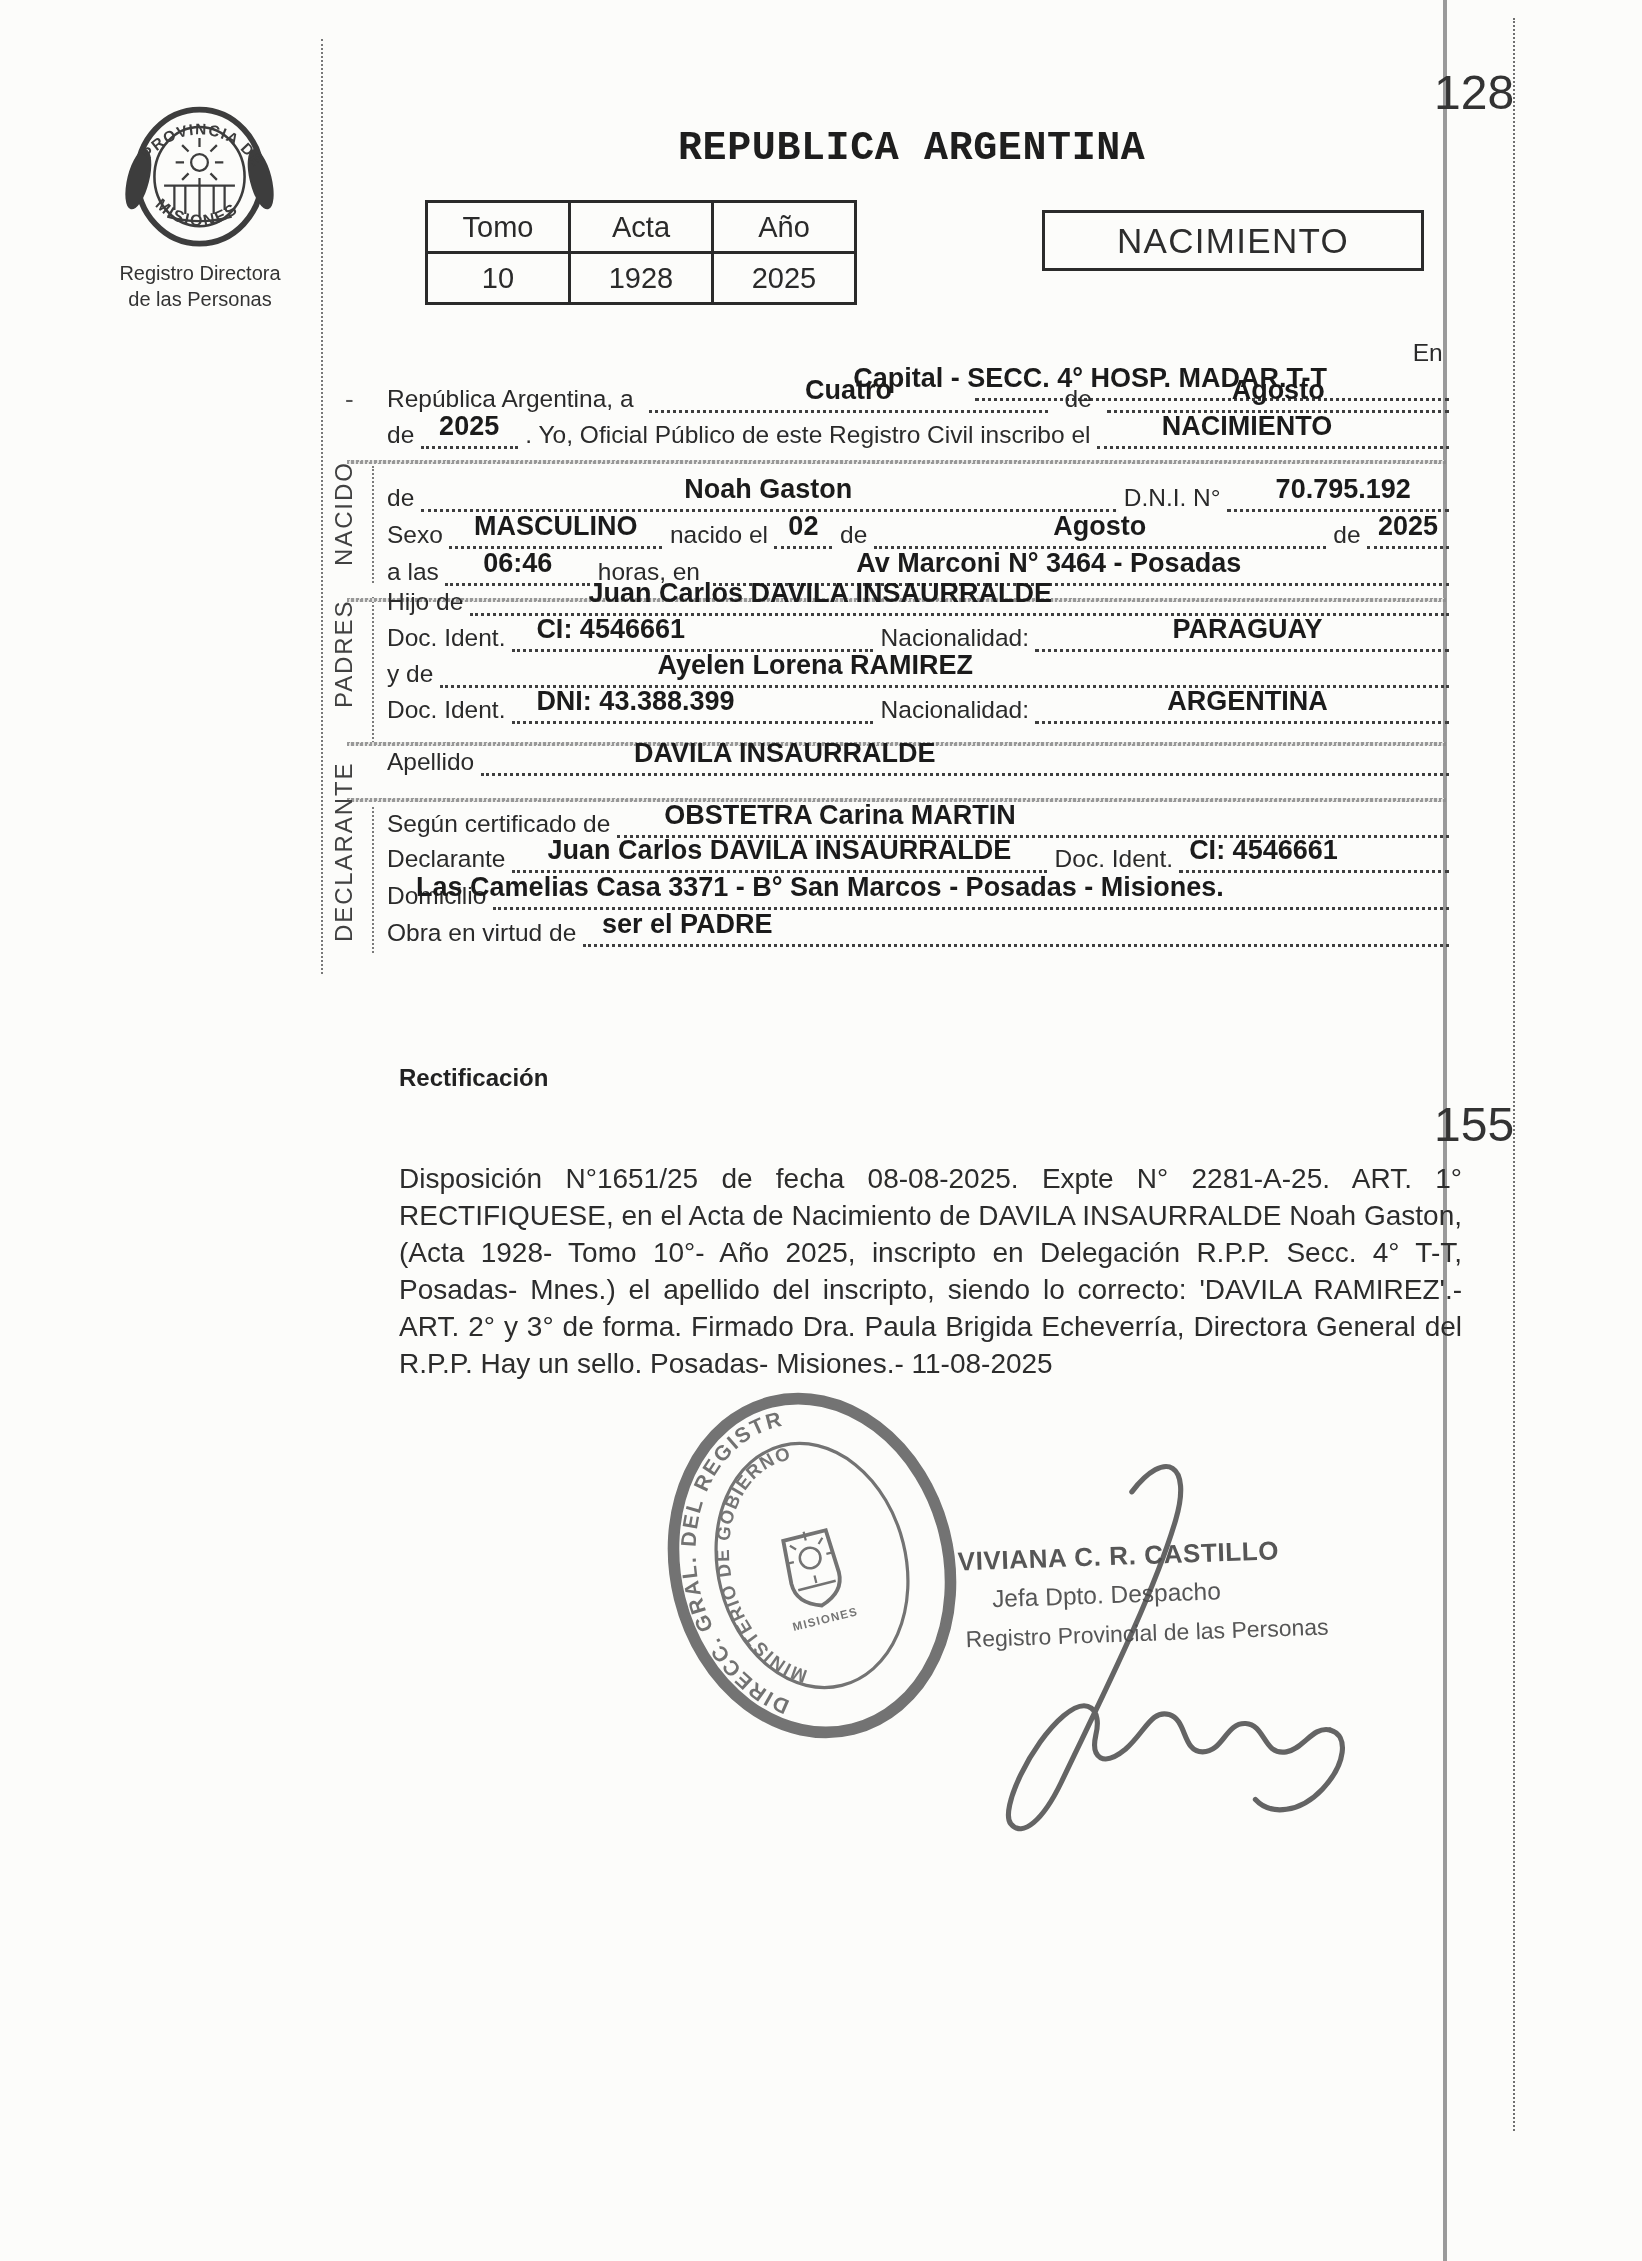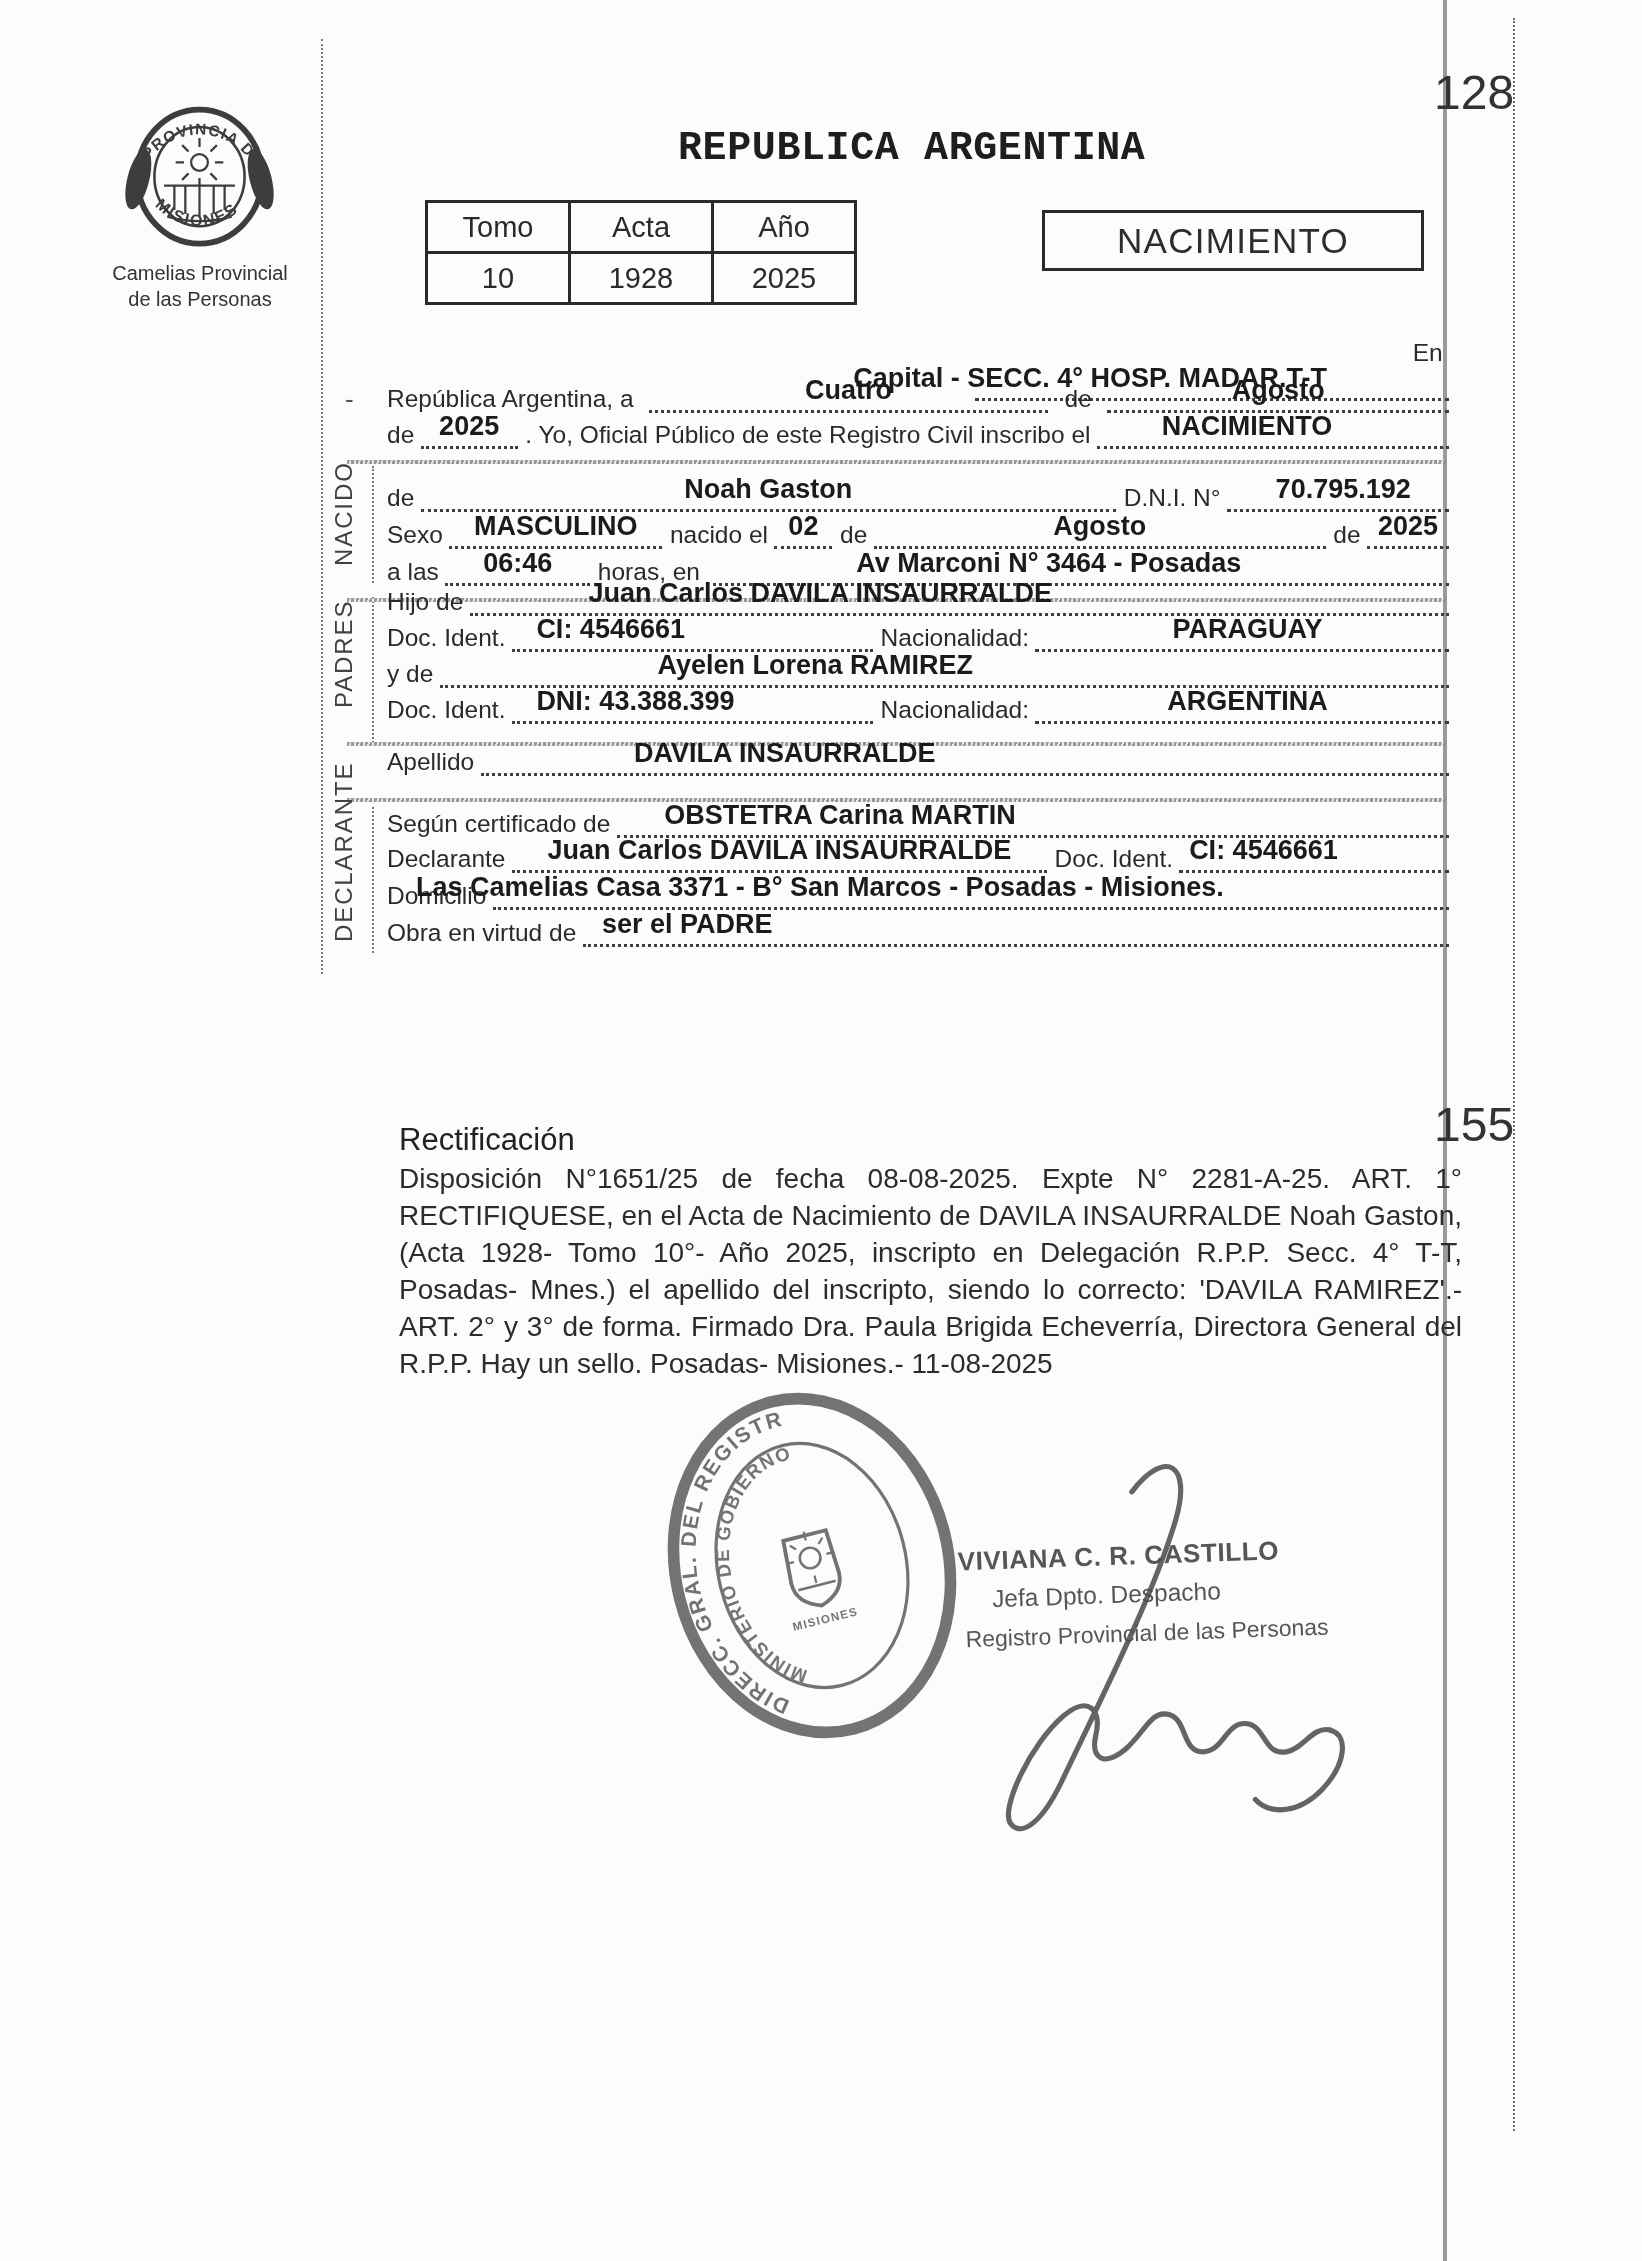--- a/index.html
+++ b/index.html
@@ -38,21 +38,21 @@
   .seg-label{flex:0 0 auto; font-size:24.5px; line-height:1.05; padding:0 6.4px 1.3px 7.7px; color:#2a2a2a; white-space:nowrap;}
   .seg-label.first{padding-left:0;}
   .fill{border-bottom:3.2px dotted #3e3e3e; text-align:center; min-width:0; overflow:visible;}
   .fill .val{display:inline-block; position:relative; top:-3.9px; font-weight:bold;
     font-size:27px; color:#1b1b1b; white-space:nowrap;}
   .fill.left{text-align:left;}
   .dash-mark{position:absolute; left:345px; top:384px; font-size:26px; color:#555;}
   
   .closing{position:absolute; left:396px; top:965px; width:1082px;
     font-size:28px; font-weight:bold; line-height:37px; color:#222; white-space:pre-wrap;}
-  .rect-head{position:absolute; left:399px; top:1122px; font-size:31px; font-weight:normal; color:#222;}
+  .rect-head{position:absolute; left:399px; top:1064px; font-size:24px; font-weight:bold; color:#222;}
   .rect-body{position:absolute; left:399px; top:1160px; width:1063px;
     font-size:28px; line-height:37px; color:#2c2c2c; text-align:justify;}
   
   .stamp{position:absolute; left:664px; top:1385px; width:296px; height:361px;
     transform:rotate(-14deg); opacity:.82;}
   .sig-block{position:absolute; left:959px; top:1541px; width:309px; color:#565656;
     transform:rotate(-2deg);}
   .sig-name{font-size:26px; font-weight:bold; letter-spacing:0.6px; white-space:nowrap;}
   .sig-role{font-size:24.5px; margin:9px 0 0 33px; white-space:nowrap;}
   .sig-office{font-size:23px; margin:11.6px 0 0 5.2px; white-space:nowrap;}
@@ -97,21 +97,21 @@
     </g>
     <text font-size="24" font-weight="bold" fill="#3d3d3d" letter-spacing="2">
       <textPath href="#arcTop" xlink:href="#arcTop" startOffset="8%">PROVINCIA DE</textPath>
     </text>
     <text font-size="25" font-weight="bold" fill="#3d3d3d" letter-spacing="3">
       <textPath href="#arcBot" xlink:href="#arcBot" startOffset="12%">MISIONES</textPath>
     </text>
   </svg>
 
   <div class="org-name">
-    <div>Camelias Provincial</div>
+    <div>Registro Directora</div>
     <div>de las Personas</div>
   </div>
 
   <div class="doc-title">REPUBLICA ARGENTINA</div>
 
   <table class="idx">
     <tbody>
         <tr>
       <td>Tomo</td>
       <td>Acta</td>

